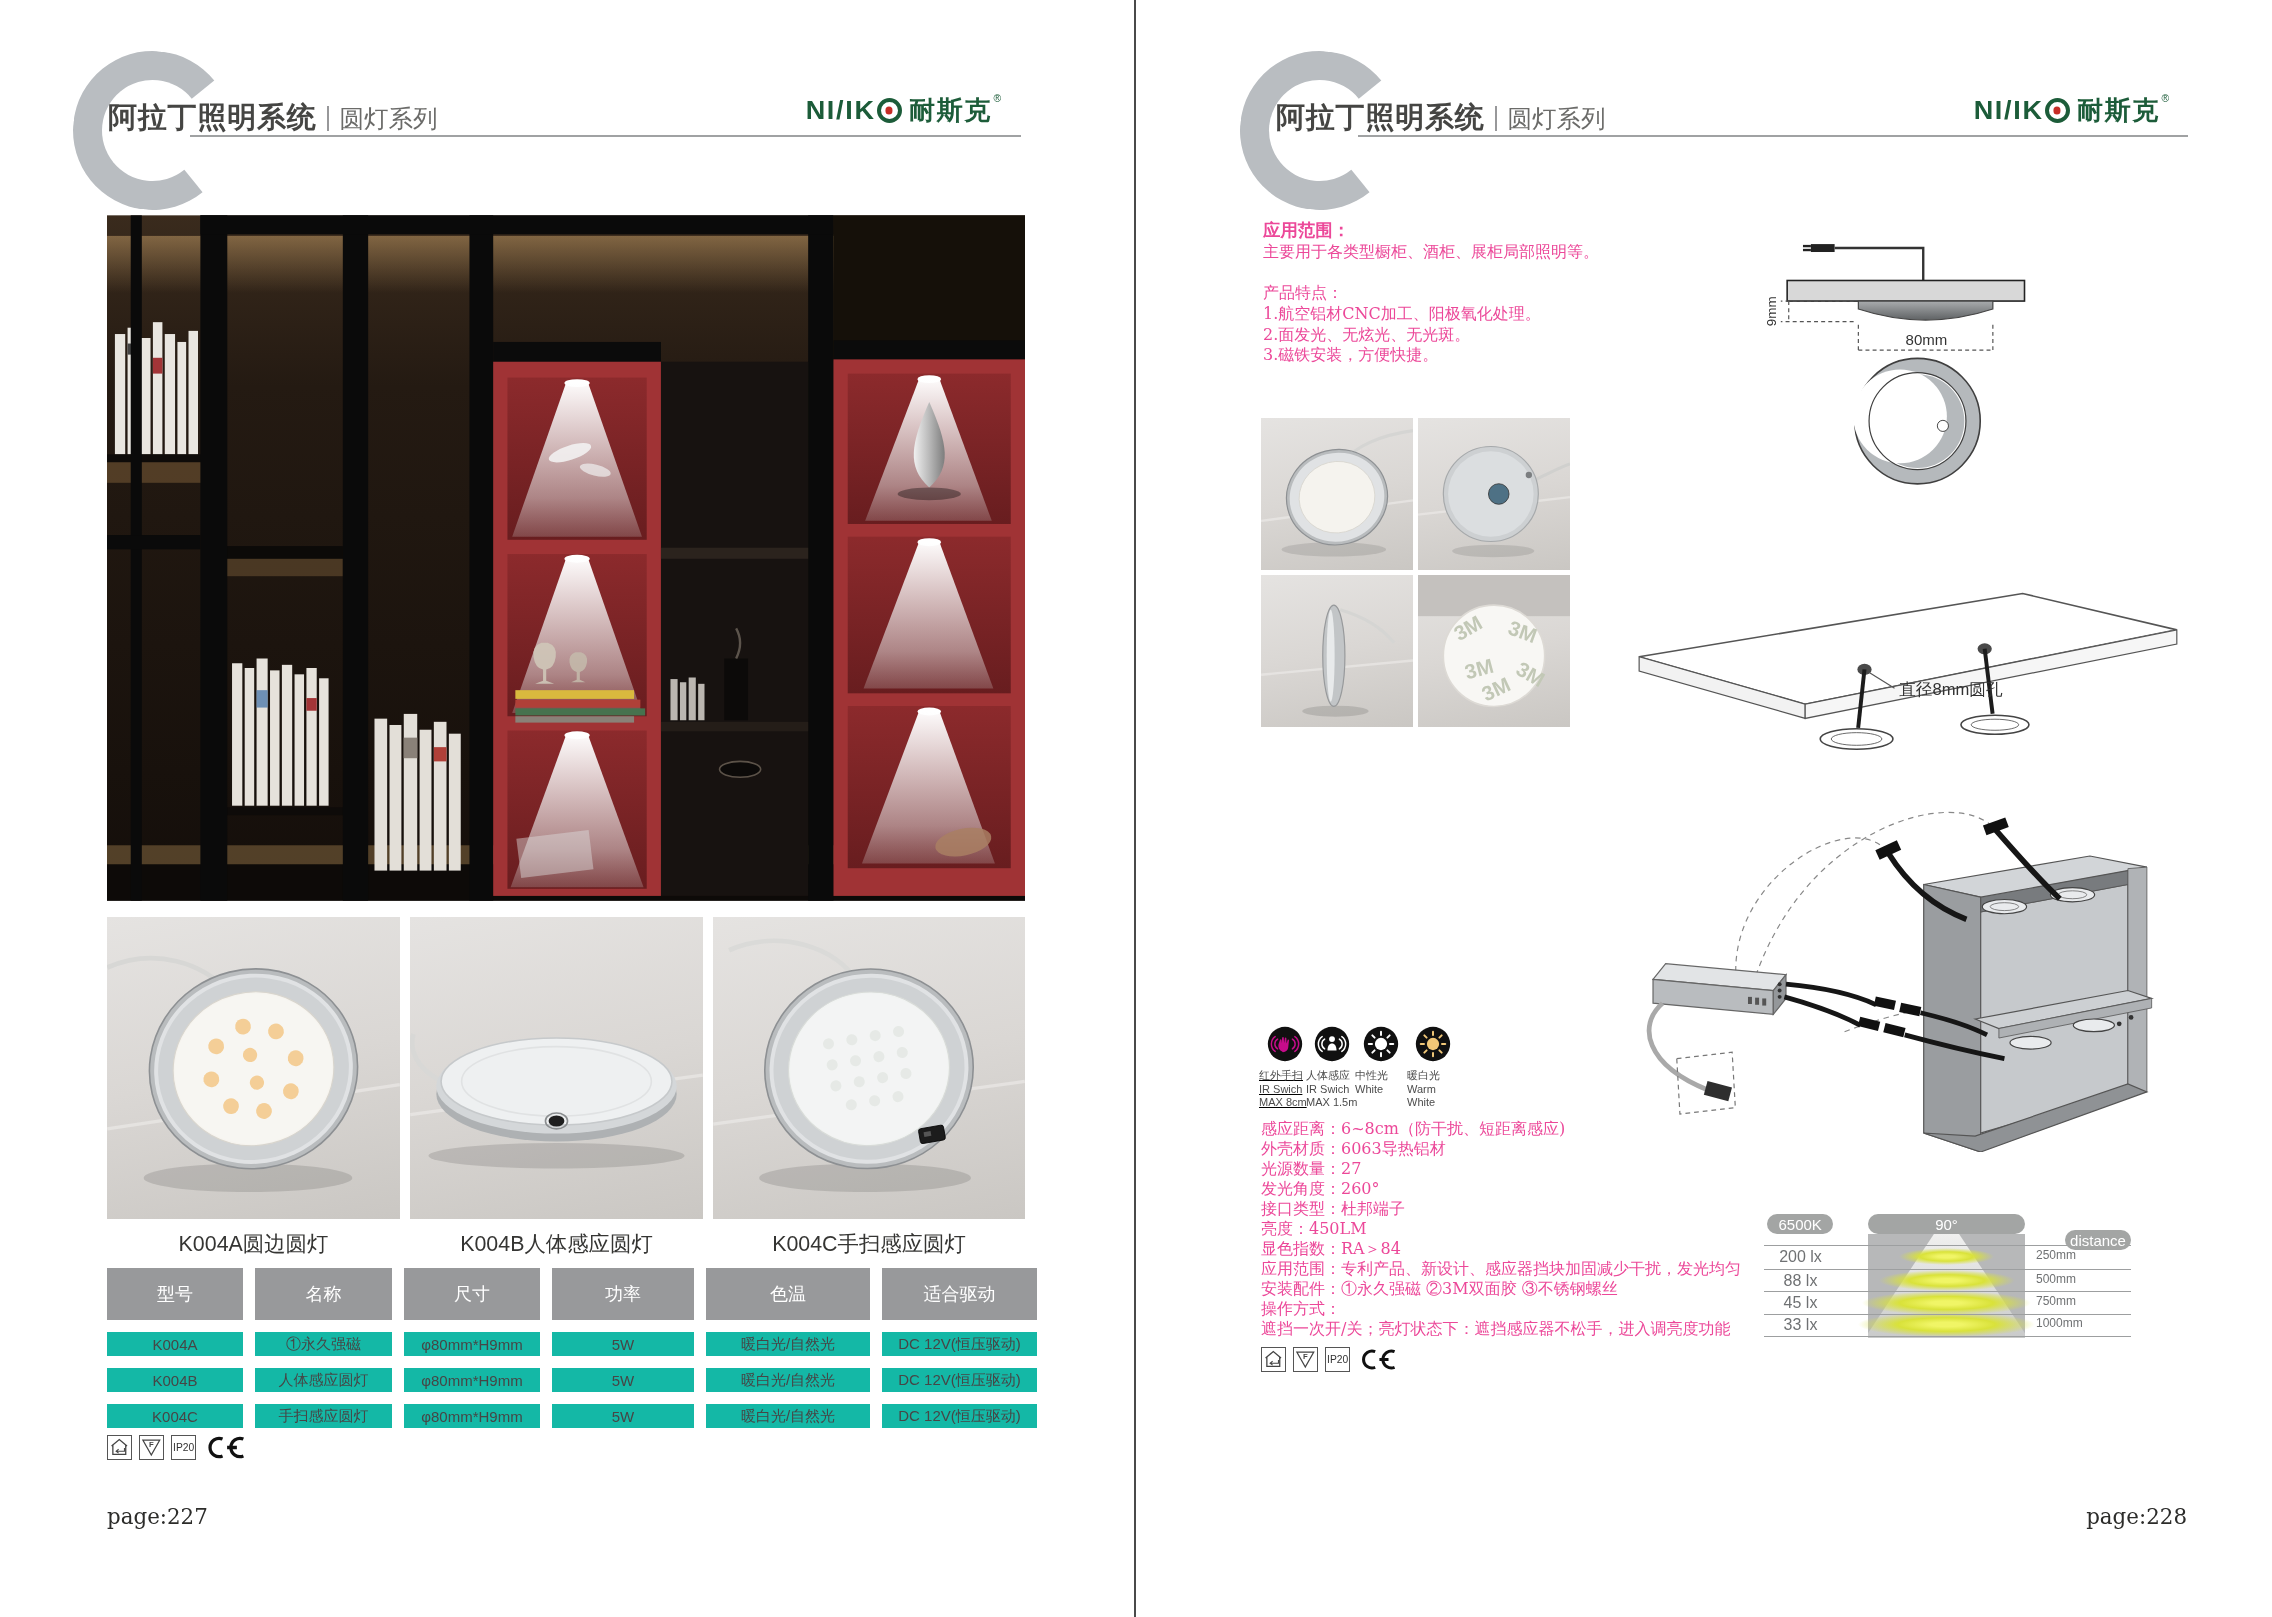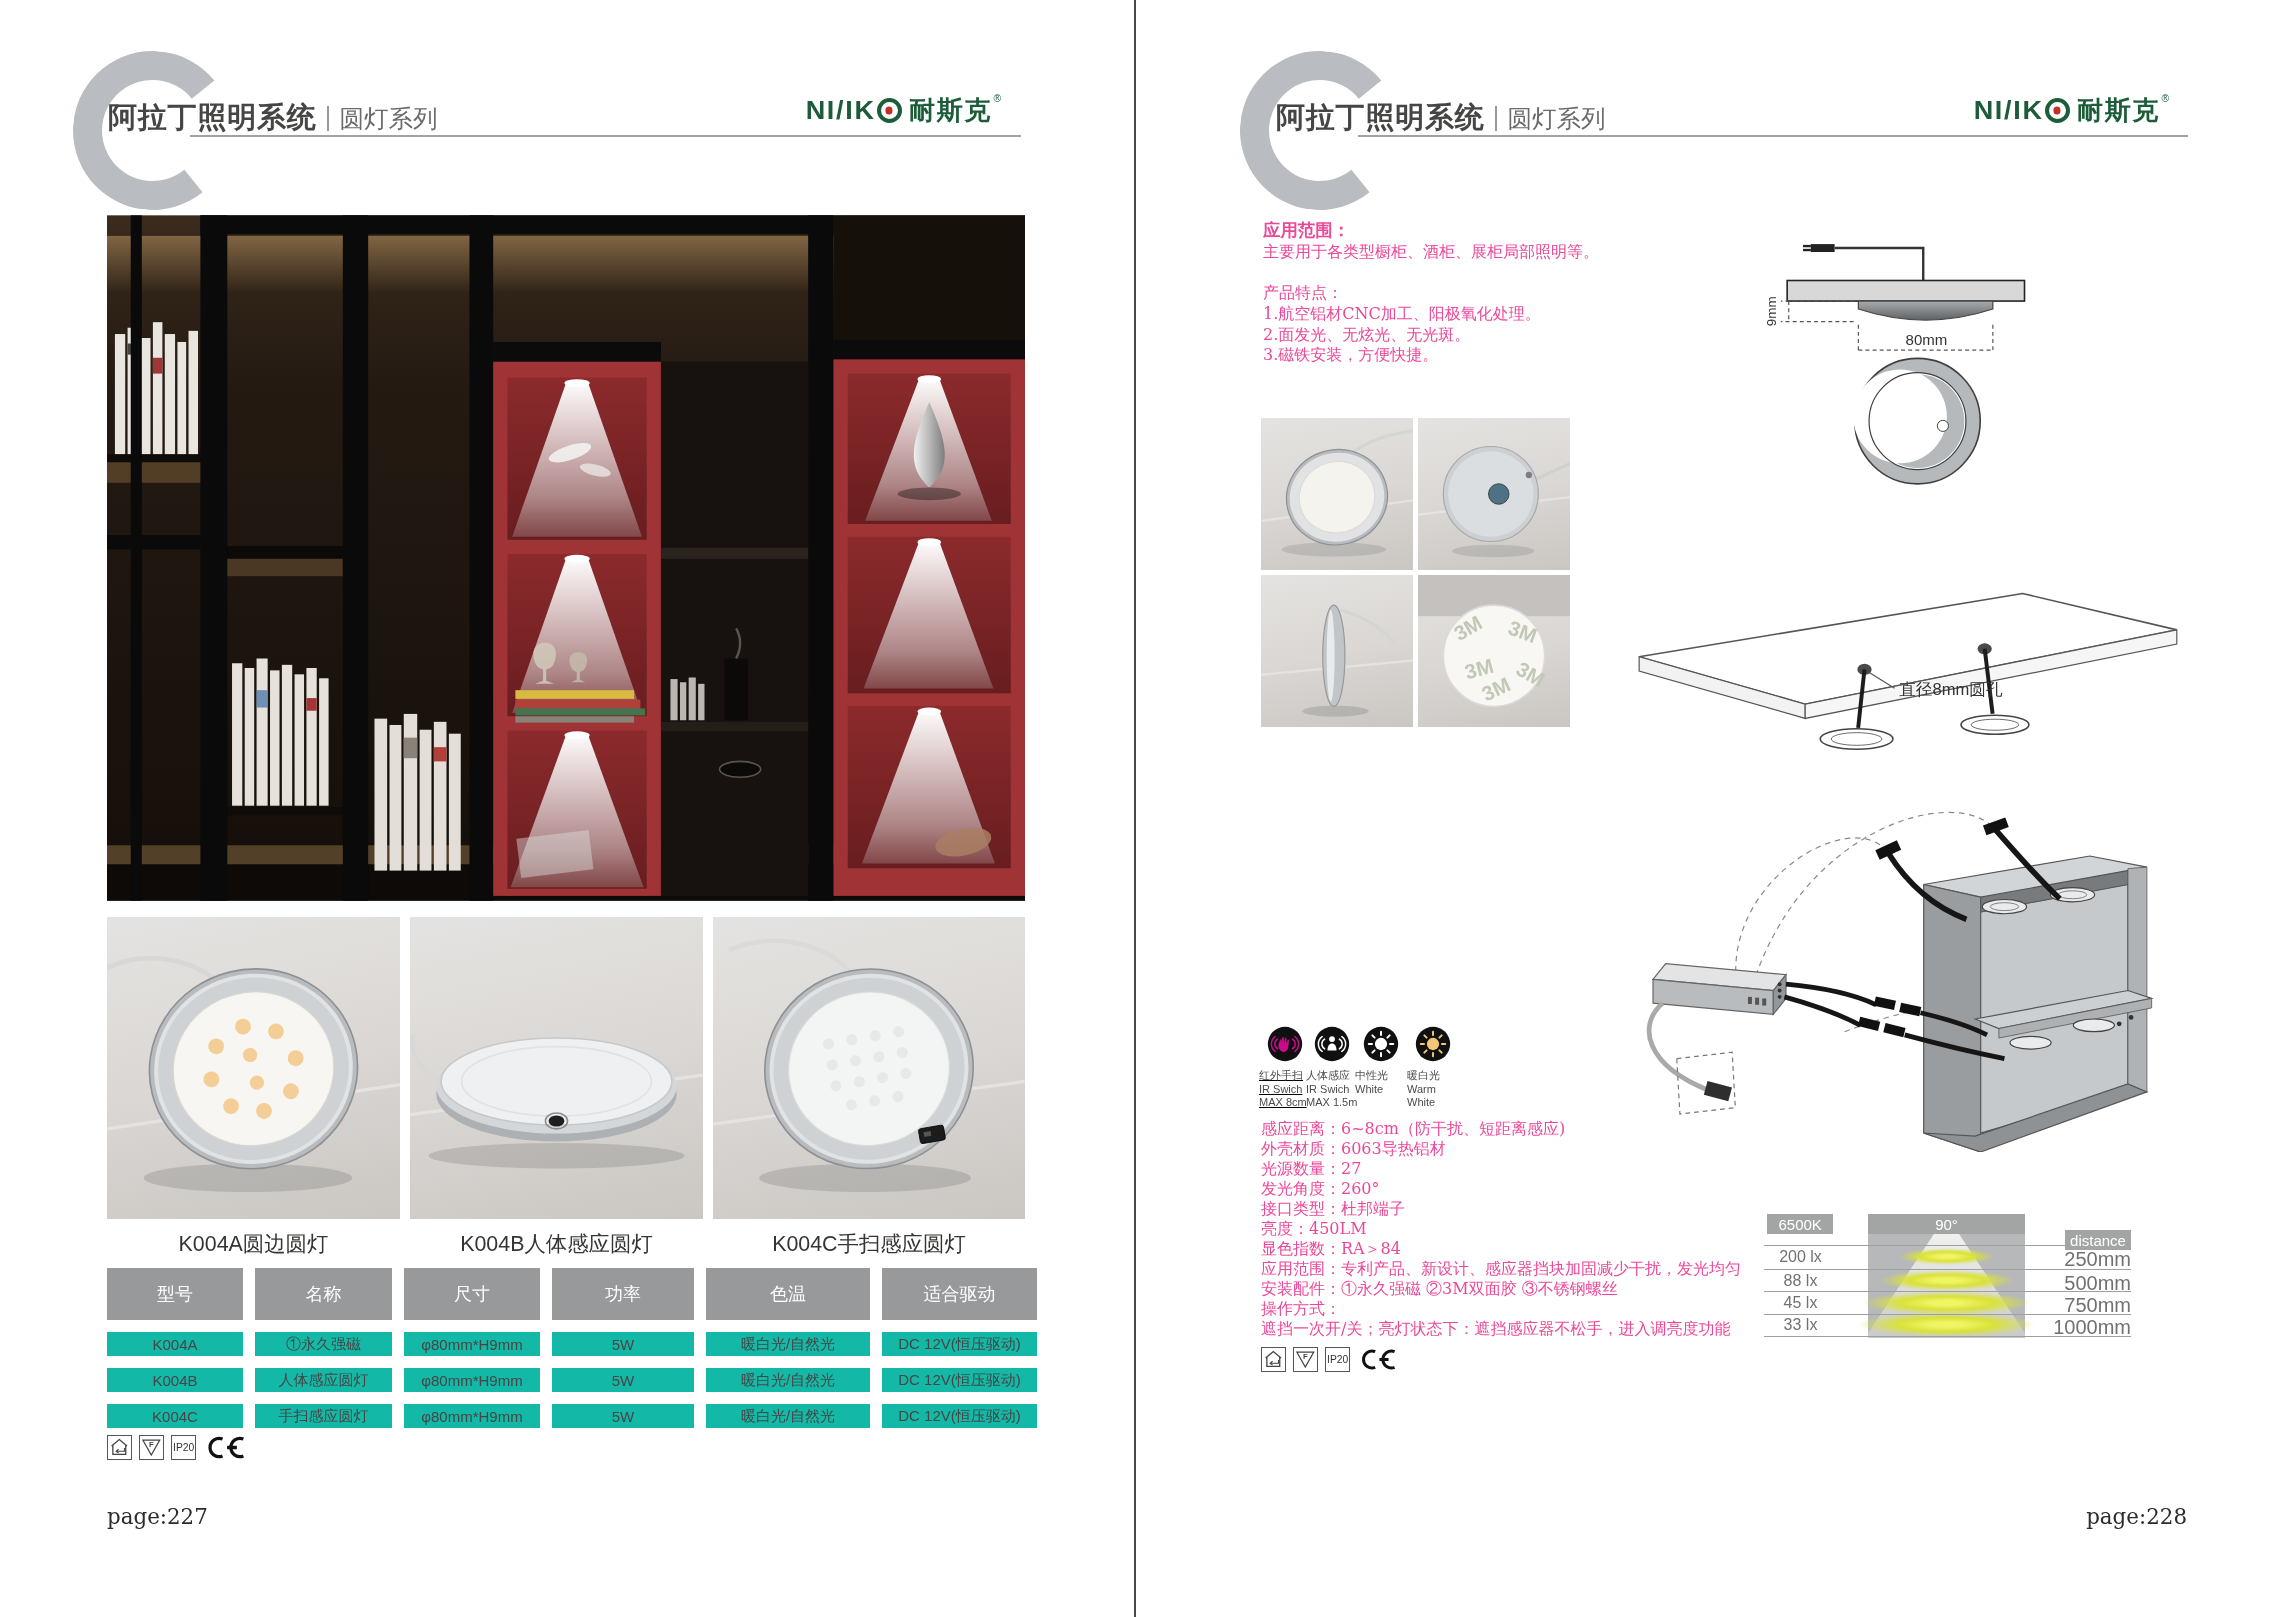--- a/index.html
+++ b/index.html
@@ -34,27 +34,27 @@
   .serif{font-family:"DejaVu Serif","Liberation Serif",serif;color:#ec4899;}
   .app-title{font-size:17.4px;font-weight:bold;}
   .body-text{font-size:16px;}
   .spec-lines div{line-height:20px;font-size:16px;}
   .pagenum{position:absolute;font-family:"DejaVu Serif","Liberation Serif",serif;font-size:21.4px;color:#2c2c2a;}
   
   .feat-item{position:absolute;width:52px;text-align:center;}
   .feat-labels{margin-top:4px;font-size:11px;line-height:13.5px;color:#4c4c4c;text-align:left;}
   
   .pm{position:absolute;width:367px;height:141px;}
-  .pm-badge{position:absolute;background:#a3a5a4;color:#fff;font-size:15px;height:20px;display:flex;align-items:center;justify-content:center;}
+  .pm-badge{position:absolute;background:#a3a5a4;color:#fff;font-size:15px;height:20px;display:flex;align-items:center;justify-content:center;border-radius:10px;}
   .pm-col{position:absolute;left:104px;top:28px;width:157px;height:104px;background:#b7b8b9;overflow:visible;}
   .pm-cone{position:absolute;left:0;top:0;width:100%;height:100%;clip-path:polygon(42% 0,58% 0,102% 100%,-2% 100%);background:linear-gradient(180deg,#f0f0ef,#c9caca);}
   .pm-el{position:absolute;border-radius:50%;background:radial-gradient(closest-side,#f0f566 18%,#d9e23a 55%,rgba(217,226,58,0) 100%);}
   .pm-line{position:absolute;left:0;width:367px;height:0.8px;background:#9d9fa0;}
   .pm-lux{position:absolute;left:0;width:73px;text-align:center;font-size:16px;color:#6f7173;}
-  .pm-dist{position:absolute;right:0;width:95px;text-align:right;font-size:20px;color:#6f7173;}
+  .pm-dist{position:absolute;right:0;width:95px;text-align:left;font-size:12px;color:#6f7173;}
 </style>
 </head>
 <body>
 
 <div class="spread">
   <div class="divider"></div>
 
   <section>
     <div class="c-logo" style="left:73px;top:51px;"></div>
     <div class="hdr-row" style="left:108px;top:100px;">

